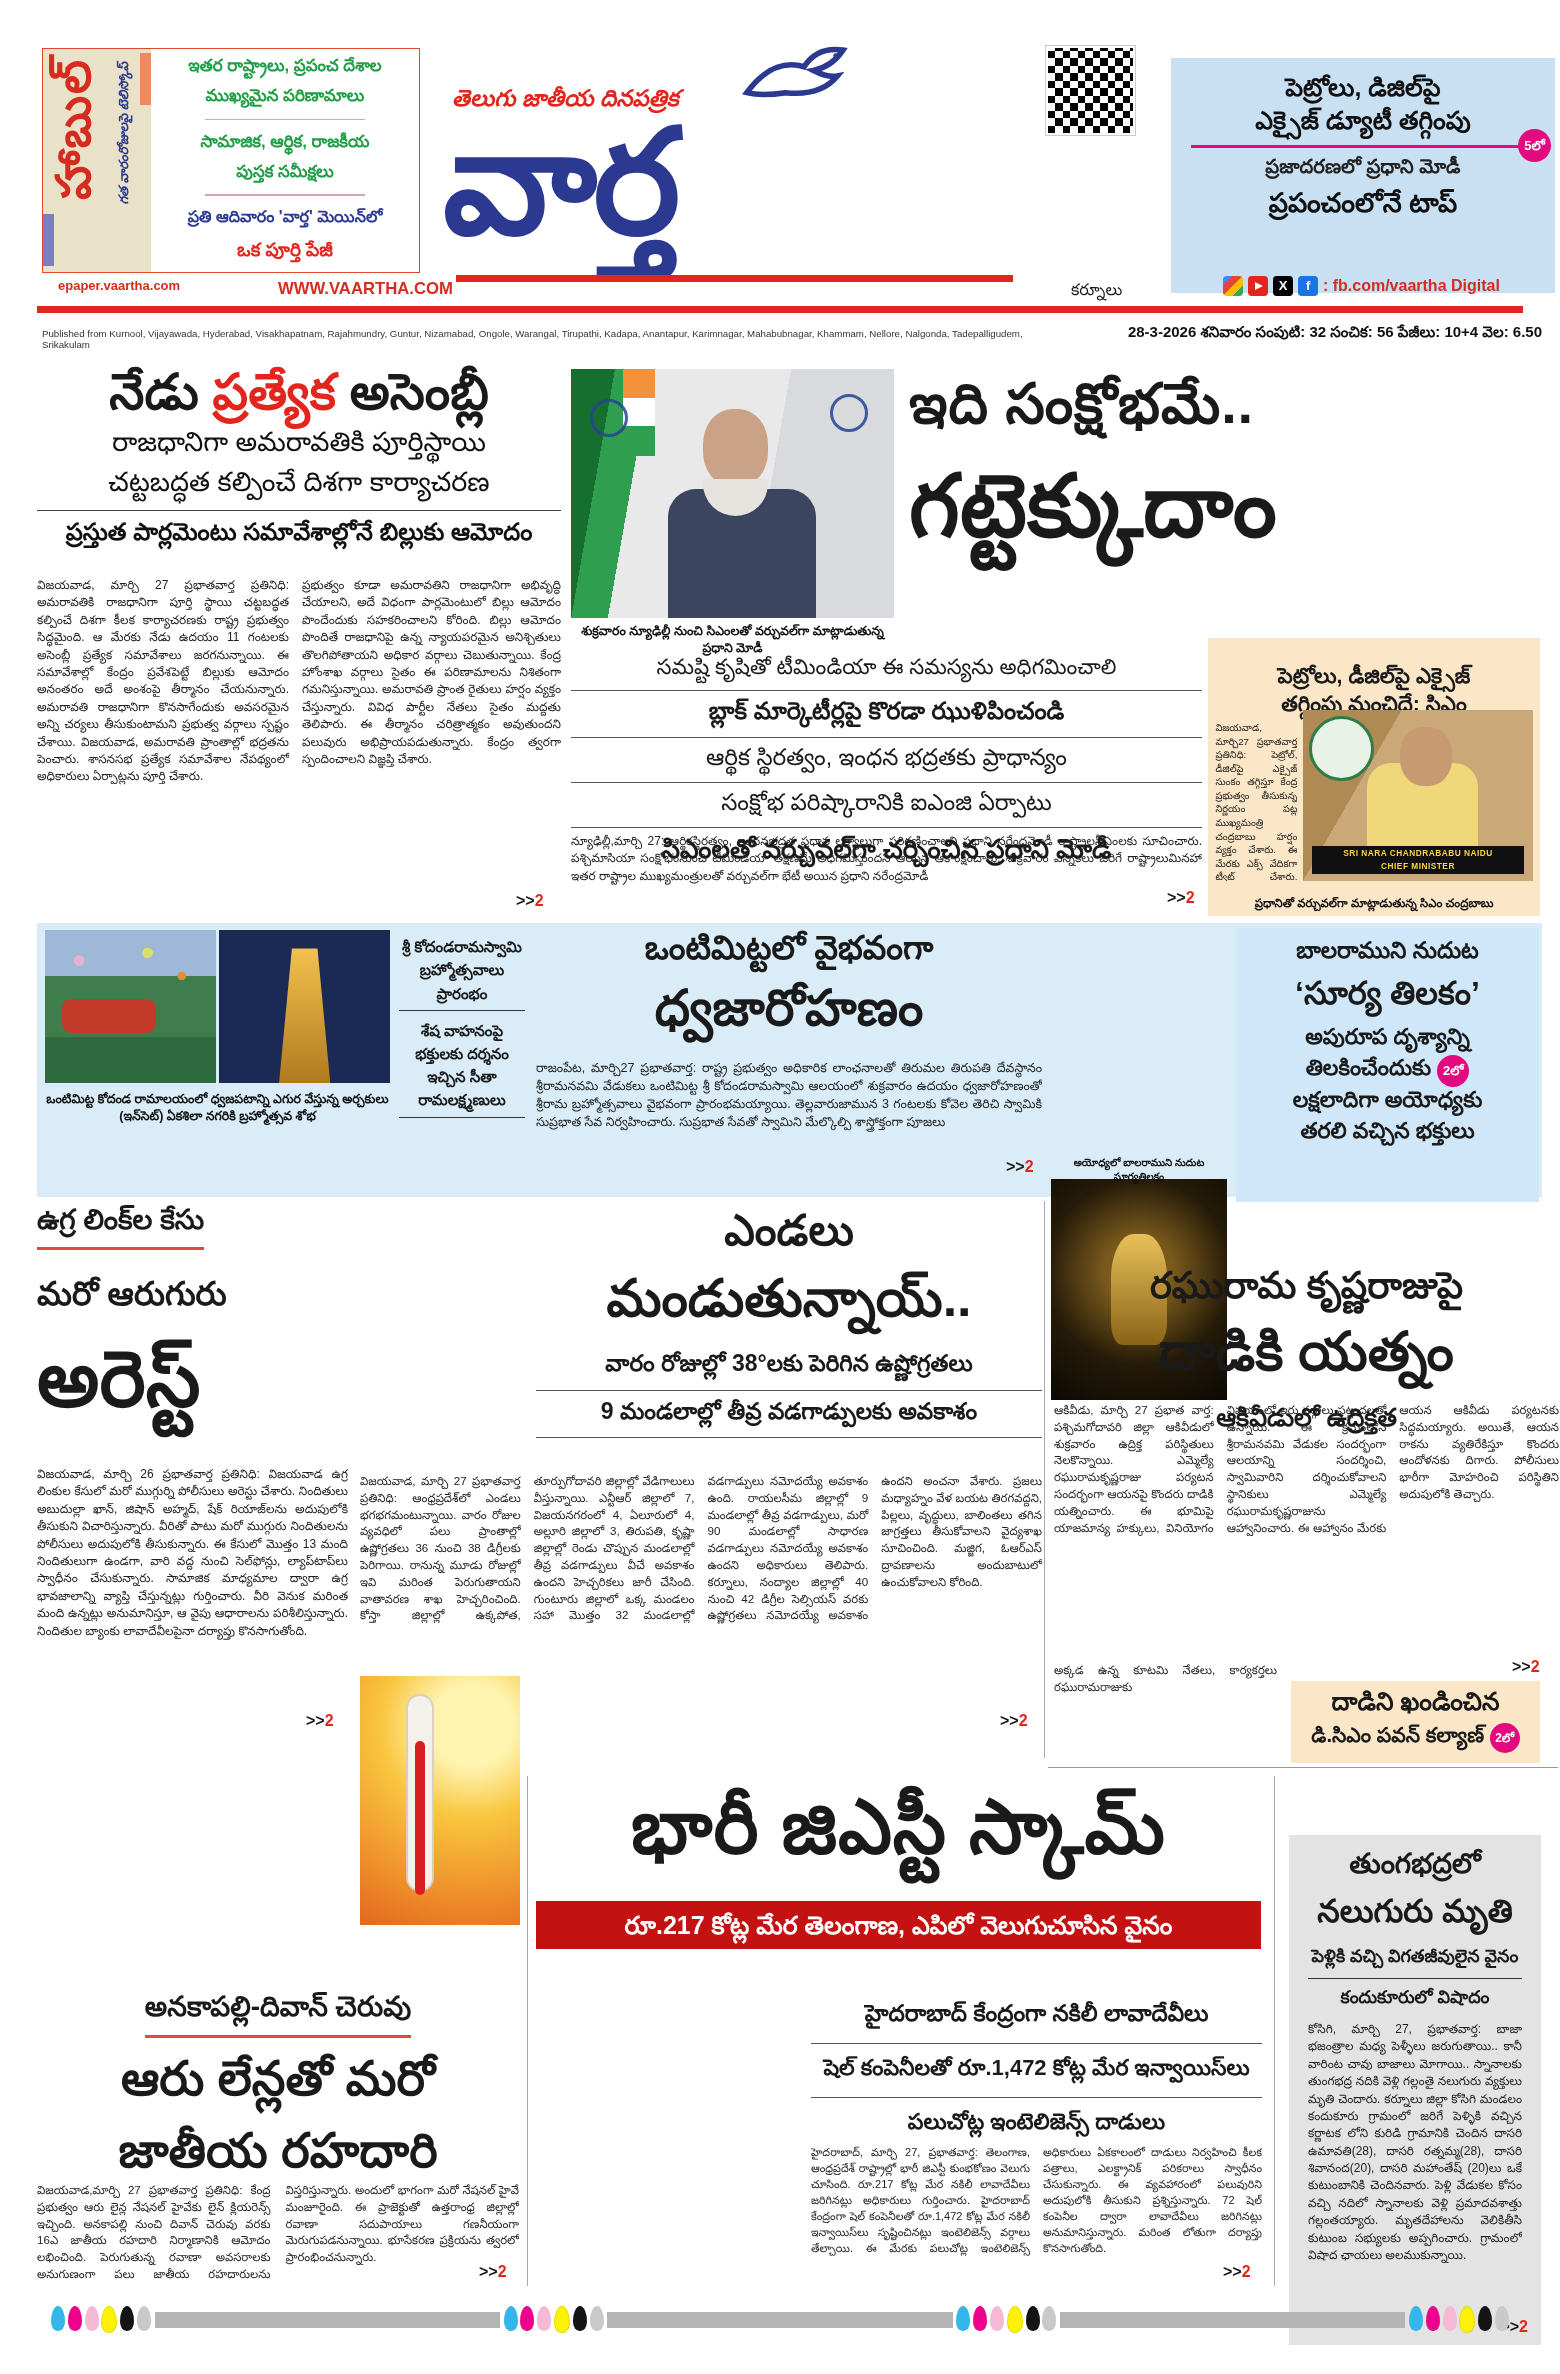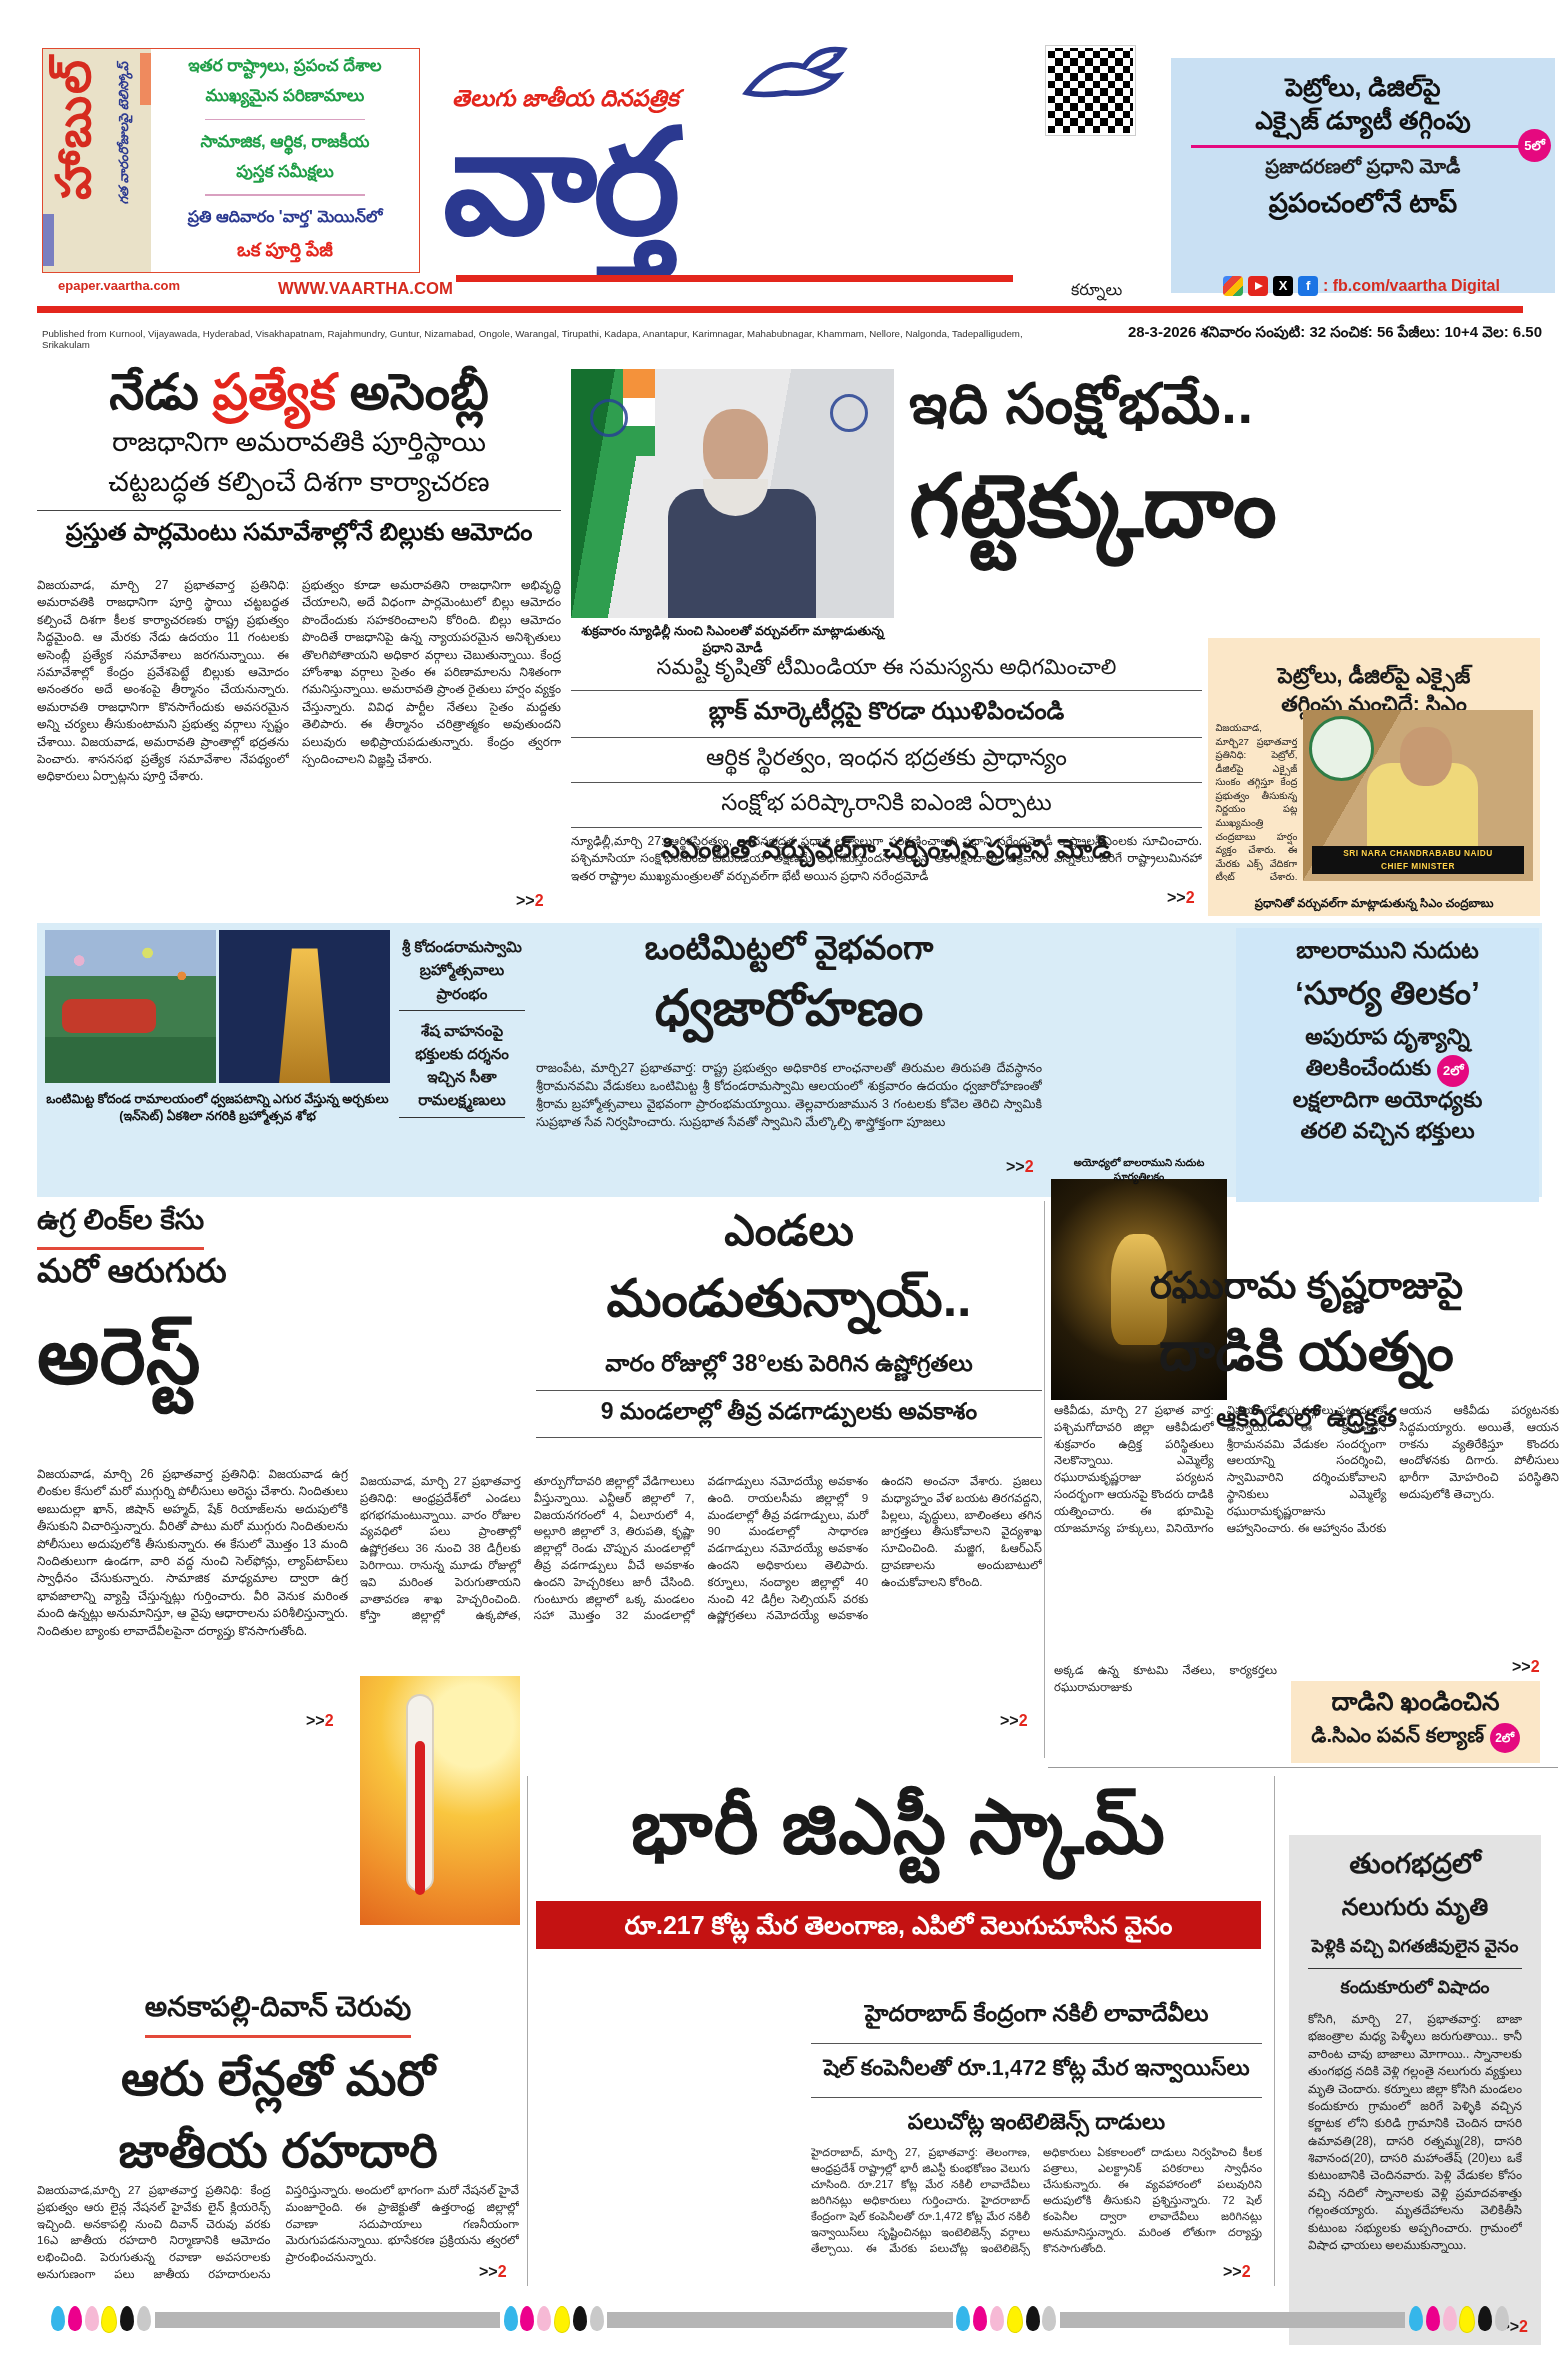--- a/index.html
+++ b/index.html
@@ -261,21 +261,21 @@
     <div style="font-size:22px;font-weight:600;">
       <span>తిలకించేందుకు</span>
       <span class="badge" style="width:32px;height:32px;line-height:32px;">2లో</span>
     </div>
     <div style="font-size:22px;font-weight:600;">లక్షలాదిగా అయోధ్యకు</div>
     <div style="font-size:22px;font-weight:600;">తరలి వచ్చిన భక్తులు</div>
   </div>
 
   <div class="abs" style="left:37px;top:1204px;width:311px;">
     <div style="font-size:28px;font-weight:800;display:inline-block;border-bottom:3.7px solid #e3493a;padding-bottom:3.7px;">ఉగ్ర లింక్‌ల కేసు</div>
-    <div style="font-size:33px;font-weight:900;margin-top:2px;">మరో ఆరుగురు</div>
+    <div style="font-size:33px;font-weight:900;margin-top:25px;">మరో ఆరుగురు</div>
     <div style="font-size:78px;font-weight:900;margin-top:13px;">అరెస్ట్</div>
   </div>
   <div class="abs body-txt" style="left:37px;top:1466px;width:311px;height:269px;">విజయవాడ, మార్చి 26 ప్రభాతవార్త ప్రతినిధి: విజయవాడ ఉగ్ర లింకుల కేసులో మరో ముగ్గుర్ని పోలీసులు అరెస్టు చేశారు. నిందితులు అబుదుల్లా ఖాన్, జిషాన్ అహ్మద్, షేక్ రియాజ్‌లను అదుపులోకి తీసుకుని విచారిస్తున్నారు. వీరితో పాటు మరో ముగ్గురు నిందితులను పోలీసులు అదుపులోకి తీసుకున్నారు. ఈ కేసులో మొత్తం 13 మంది నిందితులుగా ఉండగా, వారి వద్ద నుంచి సెల్‌ఫోన్లు, ల్యాప్‌టాప్‌లు స్వాధీనం చేసుకున్నారు. సామాజిక మాధ్యమాల ద్వారా ఉగ్ర భావజాలాన్ని వ్యాప్తి చేస్తున్నట్లు గుర్తించారు. వీరి వెనుక మరింత మంది ఉన్నట్లు అనుమానిస్తూ, ఆ వైపు ఆధారాలను పరిశీలిస్తున్నారు. నిందితుల బ్యాంకు లావాదేవీలపైనా దర్యాప్తు కొనసాగుతోంది.</div>
   <div class="abs cont" style="left:306px;top:1712px;">
     <span>&gt;&gt;</span><span class="pg">2</span>
   </div>
 
   <div class="abs ph ph-thermo" style="left:360px;top:1206px;width:160px;height:249px;">
     <span class="tube"></span>
     <span class="merc"></span>
@@ -339,21 +339,21 @@
   </div>
   <div class="abs body-txt" style="left:811px;top:2145px;width:451px;height:141px;column-count:2;column-gap:13px;font-size:11px;">హైదరాబాద్, మార్చి 27, ప్రభాతవార్త: తెలంగాణ, ఆంధ్రప్రదేశ్ రాష్ట్రాల్లో భారీ జిఎస్టీ కుంభకోణం వెలుగు చూసింది. రూ.217 కోట్ల మేర నకిలీ లావాదేవీలు జరిగినట్లు అధికారులు గుర్తించారు. హైదరాబాద్ కేంద్రంగా షెల్ కంపెనీలతో రూ.1,472 కోట్ల మేర నకిలీ ఇన్వాయిస్‌లు సృష్టించినట్లు ఇంటెలిజెన్స్ వర్గాలు తేల్చాయి. ఈ మేరకు పలుచోట్ల ఇంటెలిజెన్స్ అధికారులు ఏకకాలంలో దాడులు నిర్వహించి కీలక పత్రాలు, ఎలక్ట్రానిక్ పరికరాలు స్వాధీనం చేసుకున్నారు. ఈ వ్యవహారంలో పలువురిని అదుపులోకి తీసుకుని ప్రశ్నిస్తున్నారు. 72 షెల్ కంపెనీల ద్వారా లావాదేవీలు జరిగినట్లు అనుమానిస్తున్నారు. మరింత లోతుగా దర్యాప్తు కొనసాగుతోంది.</div>
   <div class="abs cont" style="left:1223px;top:2263px;">
     <span>&gt;&gt;</span><span class="pg">2</span>
   </div>
 
   <div class="abs vline" style="left:1274px;top:1776px;height:510px;background:#aaa;"></div>
 
   <div class="abs graybox" style="left:1289px;top:1835px;width:252px;height:510px;padding:13px 19px;box-sizing:border-box;">
     <div class="c" style="font-size:28px;font-weight:900;">తుంగభద్రలో</div>
-    <div class="c" style="font-size:24px;font-weight:900;margin-top:5.6px;">నలుగురు మృతి</div>
+    <div class="c" style="font-size:32px;font-weight:900;margin-top:5.6px;">నలుగురు మృతి</div>
     <div class="c" style="font-size:17.6px;font-weight:800;border-bottom:0.9px solid #333;padding:9.3px 0 7.4px;">పెళ్లికి వచ్చి విగతజీవులైన వైనం</div>
     <div class="c" style="font-size:17.6px;font-weight:800;padding:7.4px 0 9.3px;">కందుకూరులో విషాదం</div>
     <div class="body-txt" style="height:306px;font-size:12px;">కోసిగి, మార్చి 27, ప్రభాతవార్త: బాజా భజంత్రాల మధ్య పెళ్ళీలు జరుగుతాయి.. కానీ వారింట చావు బాజాలు మోగాయి.. స్నానాలకు తుంగభద్ర నదికి వెళ్లి గల్లంతై నలుగురు వ్యక్తులు మృతి చెందారు. కర్నూలు జిల్లా కోసిగి మండలం కందుకూరు గ్రామంలో జరిగే పెళ్ళికి వచ్చిన కర్ణాటక లోని కురిడి గ్రామానికి చెందిన దాసరి ఉమావతి(28), దాసరి రత్నమ్మ(28), దాసరి శివానంద(20), దాసరి మహాంతేష్ (20)లు ఒకే కుటుంబానికి చెందినవారు. పెళ్లి వేడుకల కోసం వచ్చి నదిలో స్నానాలకు వెళ్లి ప్రమాదవశాత్తు గల్లంతయ్యారు. మృతదేహాలను వెలికితీసి కుటుంబ సభ్యులకు అప్పగించారు. గ్రామంలో విషాద ఛాయలు అలముకున్నాయి.</div>
     <div class="cont" style="position:absolute;right:13px;bottom:9.3px;">
       <span>&gt;&gt;</span><span class="pg">2</span>
     </div>
   </div>
 
   <div class="abs regrow" style="left:51px;top:2306px;width:1458px;">
     <span class="reggroup">

